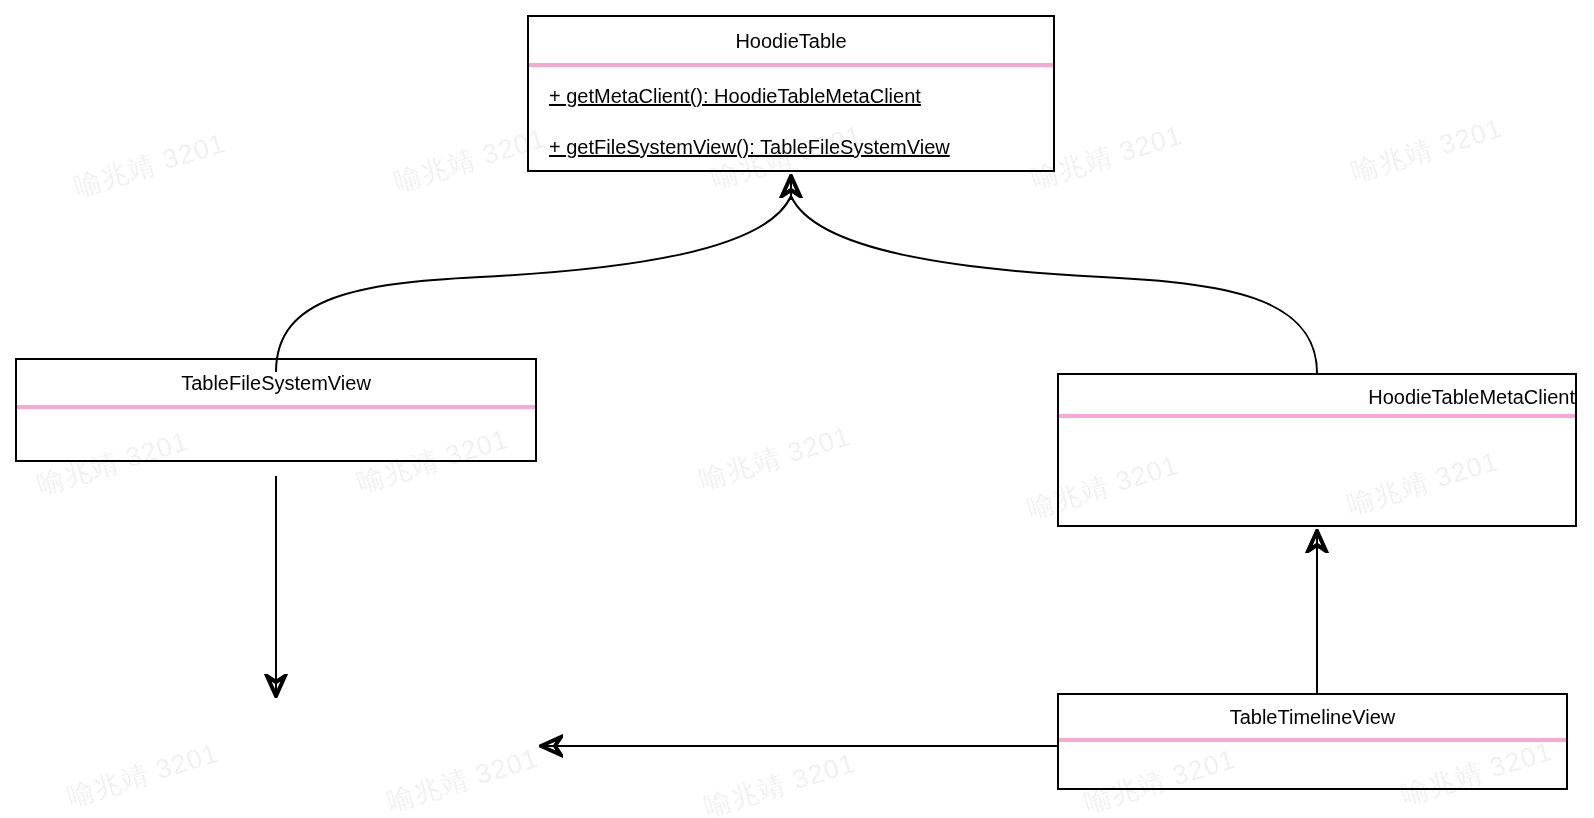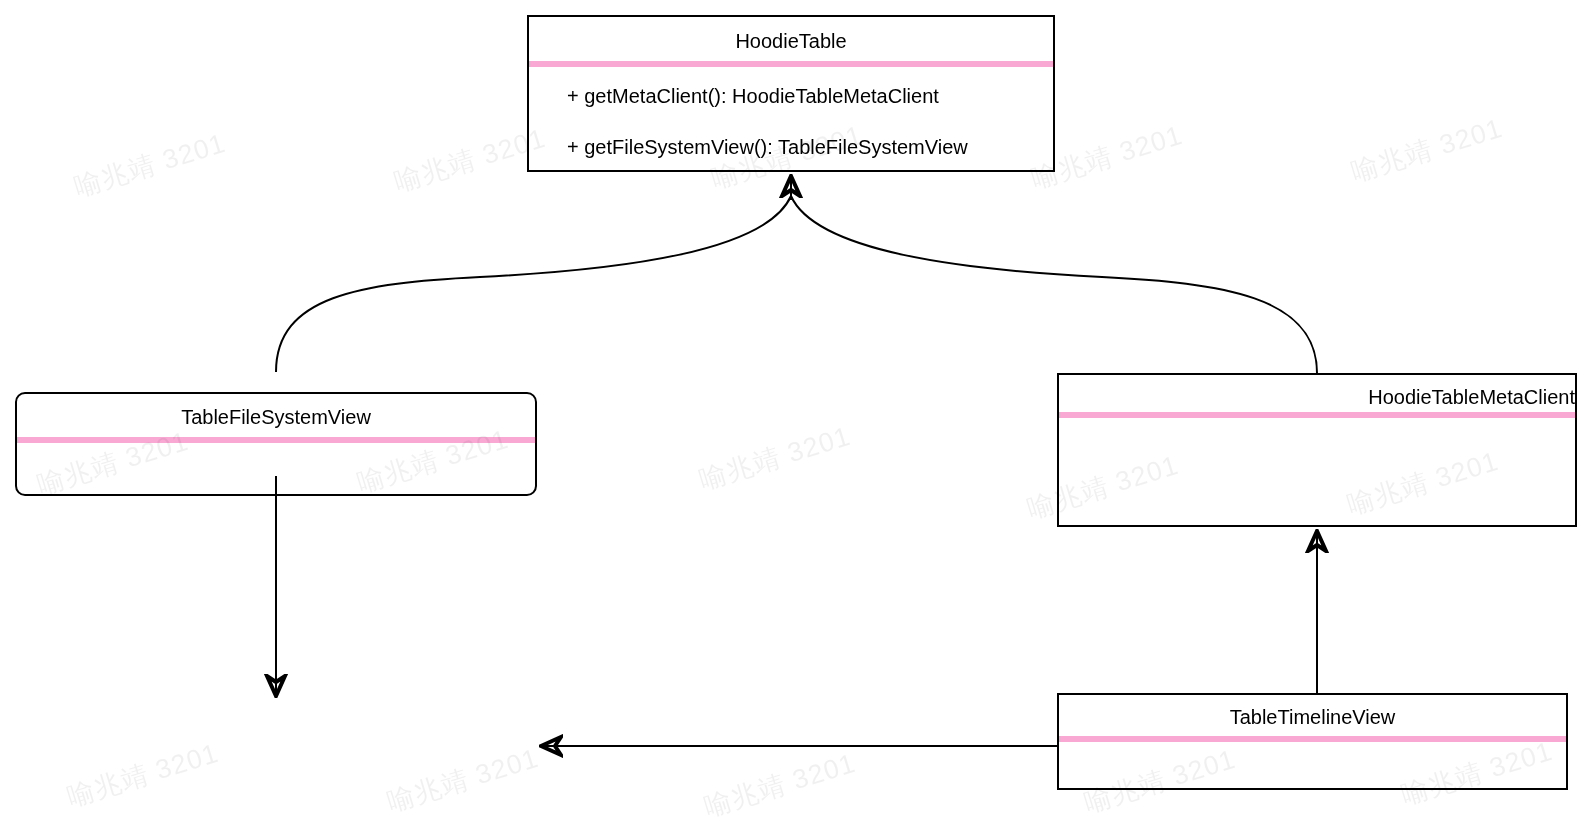--- a/index.html
+++ b/index.html
@@ -20,42 +20,43 @@
   
   .uml-class {
     position: absolute;
     box-sizing: border-box;
     border: 2px solid #000000;
     background: #ffffff;
     z-index: 2;
   }
   .uml-class .title {
     box-sizing: border-box;
-    border-bottom: 6px solid #f9a8d4;
+    border-bottom: 4px solid #f9a8d4;
     text-align: center;
     font-size: 20px;
     overflow: hidden;
     white-space: nowrap;
   }
   .uml-class .members {
     box-sizing: border-box;
-    padding: 4px 0 0 38px;
+    padding: 4px 0 0 20px;
     overflow: hidden;
+    text-decoration: underline;
   }
   .uml-class .method {
     height: 51px;
     line-height: 51px;
     font-size: 20px;
     white-space: nowrap;
   }
 
   
   #box-hoodie-table            { left: 527px;  top: 15px;  width: 528px; height: 157px; }
   #box-hoodie-table .title     { height: 50px; line-height: 48px; }
-  #box-table-file-system-view  { left: 15px;   top: 392px; width: 522px; height: 104px; border-radius: 10px; }
+  #box-table-file-system-view  { left: 15px;   top: 358px; width: 522px; height: 104px; }
   #box-table-file-system-view .title { height: 49px; line-height: 47px; }
   #box-hoodie-table-meta-client{ left: 1057px; top: 373px; width: 520px; height: 154px; }
   #box-hoodie-table-meta-client .title { height: 43px; line-height: 45px; text-align: right; }
   #box-embedded-timeline-service { left: 15px; top: 700px; width: 522px; height: 92px; }
   #box-embedded-timeline-service .title { height: 50px; line-height: 48px; }
   #box-table-timeline-view     { left: 1057px; top: 693px; width: 511px; height: 97px; }
   #box-table-timeline-view .title { height: 47px; line-height: 45px; }
 
   
   #edges {

